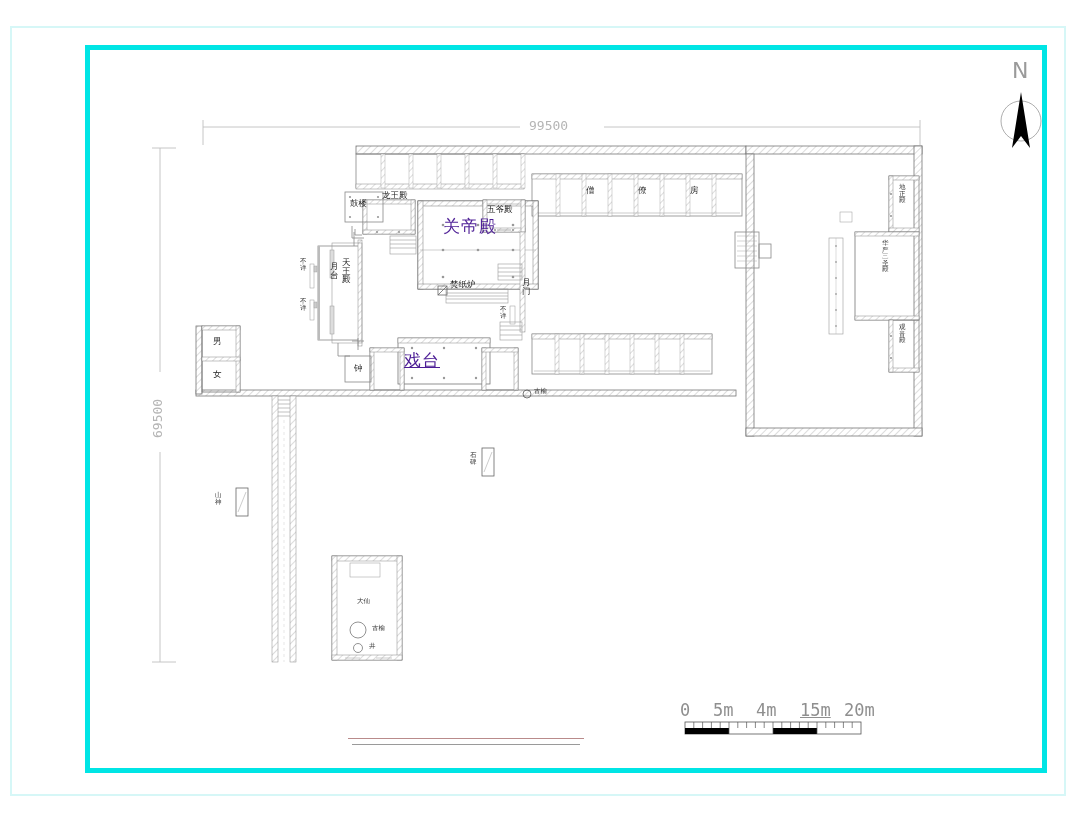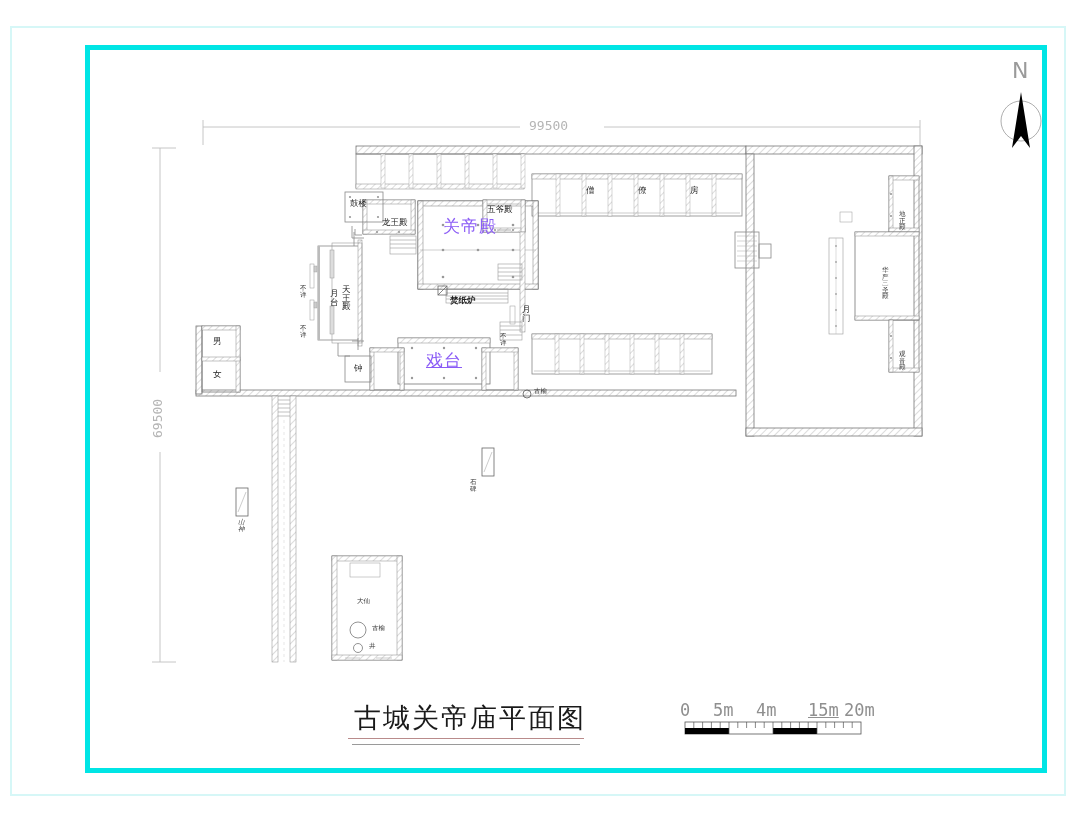--- a/index.html
+++ b/index.html
@@ -27,23 +27,23 @@
   .scalewrap{position:absolute;left:680px;top:700px;}
   .scale-labels{position:relative;height:22px;width:200px;color:#8f8f8f;
       font-size:17px;font-family:"DejaVu Sans Mono","Liberation Mono",monospace;}
   .scale-labels span{position:absolute;top:0;}
 
   
   .north-letter{position:absolute;left:1012px;top:58px;font-size:22px;color:#9a9a9a;
       font-family:"DejaVu Sans","Liberation Sans",sans-serif;}
 
   
-  .lbl{position:absolute;color:#8b5cf6;line-height:1.05;white-space:nowrap;
+  .lbl{position:absolute;color:#4c1d95;line-height:1.05;white-space:nowrap;
        font-family:"DejaVu Serif","Liberation Serif",serif;}
-  .lbl.v{white-space:normal;width:1em;line-height:1.0;margin-top:27px;}
+  .lbl.v{white-space:normal;width:1em;line-height:1.0;}
   .big{font-size:17px;letter-spacing:1px;}
   .sm{font-size:8.5px;color:#222;}
   .xs{font-size:6.5px;color:#333;}
   .dim{position:absolute;color:#b5b5b5;font-size:13px;
        font-family:"DejaVu Sans Mono","Liberation Mono",monospace;}
 </style>
 </head>
 <body>
 
 <div id="page">
@@ -390,62 +390,61 @@
       </g>
     </g>
   </svg>
 
   <div class="dim" style="left:529px;top:118px;">99500</div>
   <div class="dim" style="left:150px;top:438px;transform:rotate(-90deg);transform-origin:left top;">69500</div>
 
   <div class="north-letter">N</div>
 
   <div class="lbl big" style="left:443px;top:218px;">关帝殿</div>
-  <div class="lbl big" style="left:426px;top:352px;text-decoration:underline;">戏台</div>
+  <div class="lbl big" style="left:404px;top:352px;text-decoration:underline;">戏台</div>
 
   <div class="lbl sm v" style="left:382px;top:191px;width:auto;">龙王殿</div>
   <div class="lbl sm" style="left:487px;top:205px;">五爷殿</div>
   <div class="lbl sm" style="left:350px;top:199px;">鼓楼</div>
   <div class="lbl sm" style="left:354px;top:364px;">钟</div>
 
   <div class="lbl sm v" style="left:342px;top:258px;">天王殿</div>
   <div class="lbl sm v" style="left:330px;top:262px;text-align:right;">月台</div>
   <div class="lbl sm v" style="left:522px;top:278px;">月门</div>
 
   <div class="lbl xs v" style="left:899px;top:184px;">地正殿</div>
   <div class="lbl xs v" style="left:882px;top:240px;">华严三圣殿</div>
   <div class="lbl xs v" style="left:899px;top:324px;">观音殿</div>
 
   <div class="lbl sm" style="left:586px;top:186px;">僧</div>
   <div class="lbl sm" style="left:638px;top:186px;">僚</div>
   <div class="lbl sm" style="left:690px;top:186px;">房</div>
 
   <div class="lbl xs" style="left:357px;top:566px;margin-top:32px;">大仙</div>
 
-  <div class="lbl sm" style="left:450px;top:296px;font-weight:bold;">焚纸炉</div>
+  <div class="lbl sm" style="left:450px;top:280px;">焚纸炉</div>
   <div class="lbl xs v" style="left:470px;top:452px;">石碑</div>
-  <div class="lbl xs v" style="left:238px;top:492px;font-style:italic;">山神</div>
+  <div class="lbl xs v" style="left:215px;top:492px;">山神</div>
   <div class="lbl xs" style="left:534px;top:388px;">古榆</div>
   <div class="lbl xs" style="left:372px;top:625px;">古榆</div>
   <div class="lbl xs" style="left:369px;top:643px;">井</div>
 
   <div class="lbl sm" style="left:213px;top:337px;">男</div>
   <div class="lbl sm" style="left:213px;top:370px;">女</div>
 
   <div class="lbl xs v" style="left:300px;top:258px;">不详</div>
   <div class="lbl xs v" style="left:300px;top:298px;">不详</div>
   <div class="lbl xs v" style="left:500px;top:306px;">不详</div>
 
   <div class="scalewrap">
     <div class="scale-labels">
       <span style="left:0px;">0</span>
       <span style="left:33px;">5m</span>
       <span style="left:76px;">4m</span>
-      <span style="left:128px;text-decoration:underline;">15m</span>
+      <span style="left:120px;text-decoration:underline;">15m</span>
       <span style="left:164px;">20m</span>
     </div>
   </div>
 
-  <div class="title">古城关帝庙平面图</div>
   <div class="title-rule1"></div>
   <div class="title-rule2"></div>
 
 </div>
 
 </body></html>

